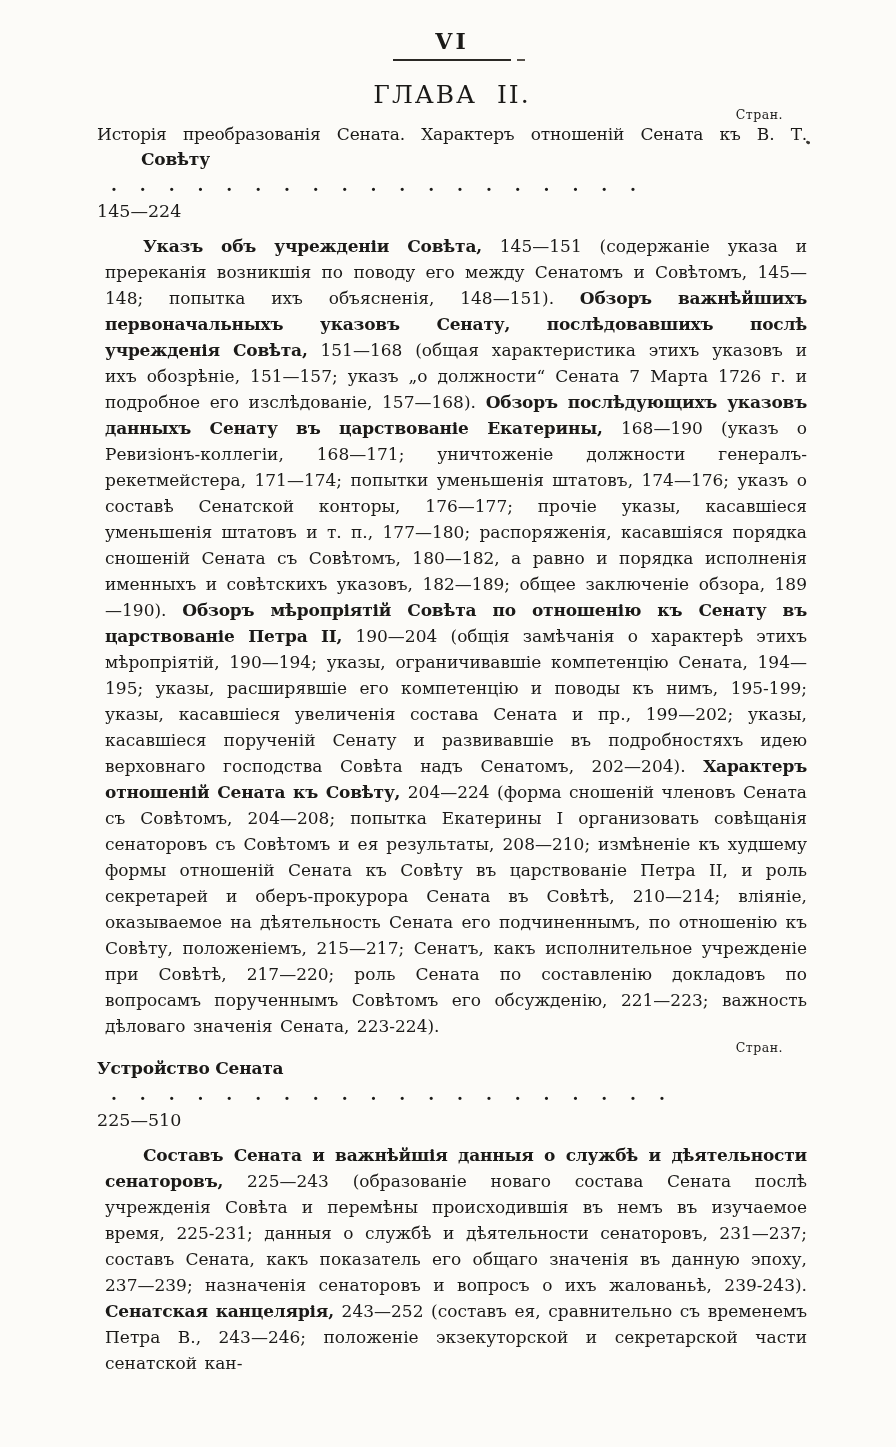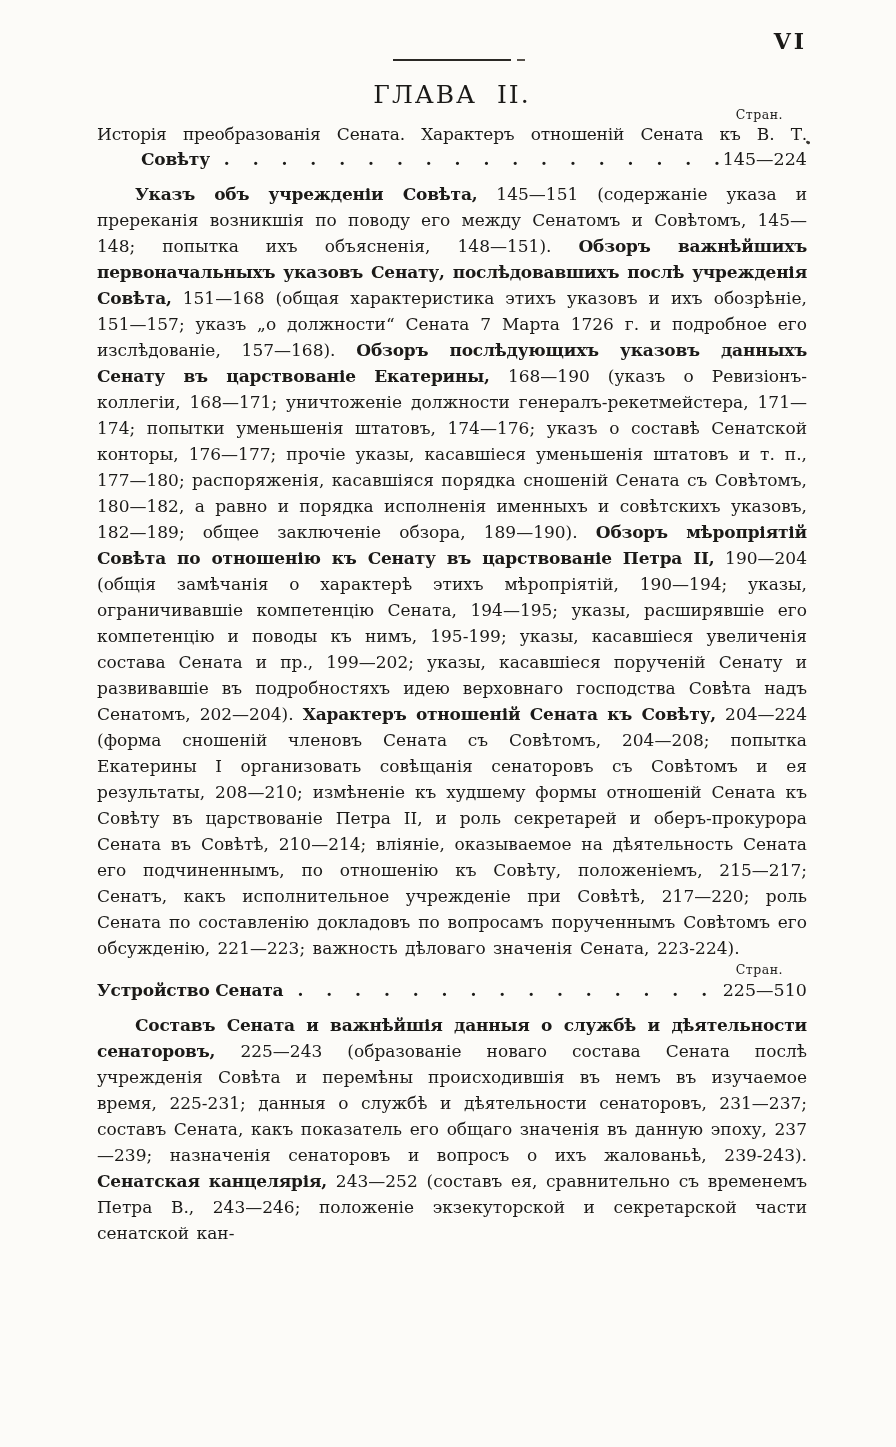--- a/index.html
+++ b/index.html
@@ -19,21 +19,20 @@
     box-sizing: border-box;
     padding: 30px 89px 0 97px; 
   }
   
   .folio { text-align: center; }
   .folio-num {
     font-size: 22px;
     font-weight: bold;
     letter-spacing: 3px;
     line-height: 1;
-    text-align: right;
   }
   .folio-rule {
     position: relative;
     width: 118px;
     height: 2px;
     background: #2a2825;
     margin: 7px auto 0 auto;
   }
   .folio-rule::after {
     content: "";
@@ -83,41 +82,42 @@
     line-height: 24px;
     text-align: justify;
     text-align-last: justify;
     letter-spacing: -0.2px;
   }
   .toc-row {
     display: flex;
     align-items: baseline;
     font-size: 17px;
     line-height: 26px;
+    flex-direction: column;
   }
   .toc-row .toc-title {
     font-weight: bold;
     white-space: nowrap;
     letter-spacing: -0.2px;
   }
   .toc-row.indented .toc-title { padding-left: 44px; }
   .toc-leader {
     flex: 1;
     overflow: hidden;
     white-space: nowrap;
     padding: 0 10px 0 14px;
     word-spacing: 17px;
     font-weight: bold;
     letter-spacing: 0;
   }
   .toc-pages {
     white-space: nowrap;
     font-size: 17.5px;
   }
-  .chapter .body-par { margin-top: 9px; }
+  .chapter .body-par { margin-top: 9px; margin-left: 8px; }
   
   .speck {
     position: absolute;
     left: 806px;
     top: 141px;
     width: 4px;
     height: 3px;
     background: #3a3733;
     border-radius: 60% 40% 50% 50%;
     transform: rotate(24deg);

